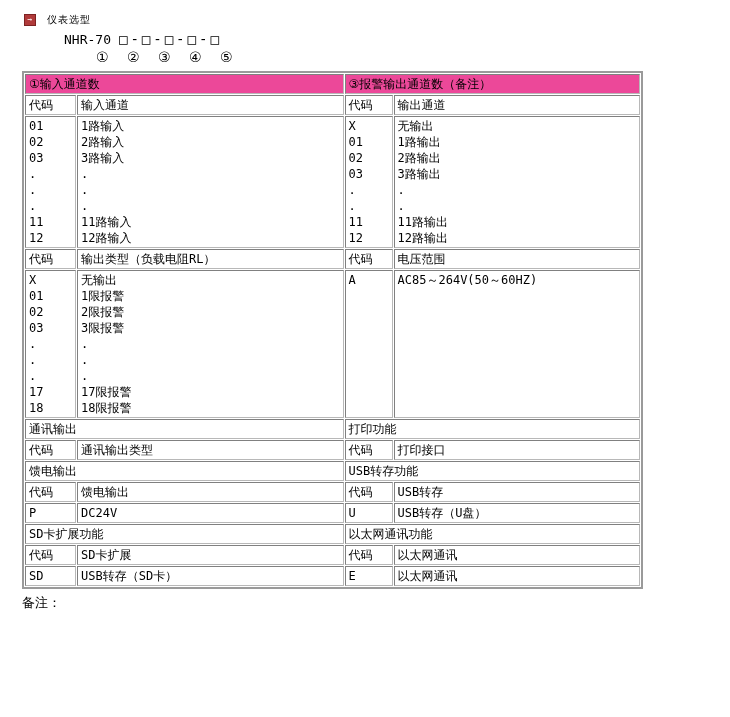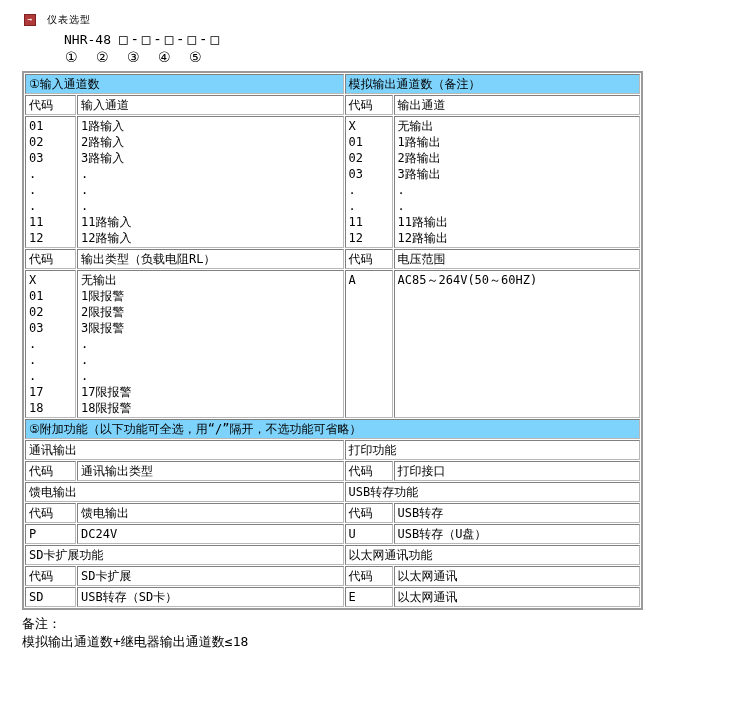--- a/index.html
+++ b/index.html
@@ -14,68 +14,68 @@
   .title-row{margin:13px 0 0 24px;display:flex;align-items:center;}
   .bullet-icon{
     display:inline-block;width:10px;height:10px;
     background:#b03a3a;border:1px solid #7d2222;
     color:#fff;font-size:8px;line-height:10px;text-align:center;
     margin-right:11px;flex:0 0 auto;
   }
   .page-title{font-size:10px;letter-spacing:1px;}
   .model-row{margin:4px 0 0 64px;font-size:13px;white-space:pre;}
   .model-boxes{font-size:14px;letter-spacing:3px;margin-left:8px;}
-  .circles-row{margin:2px 0 0 65px;font-size:14px;white-space:pre;word-spacing:10px;}
+  .circles-row{margin:2px 0 0 96px;font-size:14px;white-space:pre;word-spacing:10px;}
   table.sel{
     margin:6px 0 0 22px;
     border-collapse:separate;border-spacing:1px;
     border:2px solid #9a9a9a;
     background:#fff;
     table-layout:fixed;width:621px;
     font-size:12px;
   }
   table.sel td{
     border:1px solid;border-color:#808080 #b8b8b8 #b8b8b8 #808080;
     padding:1px 2px 1px 3px;
     vertical-align:top;
     line-height:16px;
     overflow:hidden;
     font-size:12px;
   }
-  td.sec{background:#7dd3fc;}
+  td.sec{background:#ec4899;}
   td.ml{white-space:pre-line;line-height:18px;padding-top:2px;}
   col.c1{width:51px;} col.c2{width:266px;} col.c3{width:48px;} col.c4{width:246px;}
   .notes{margin:5px 0 0 22px;font-size:13px;line-height:18px;}
 </style>
 </head>
 <body>
 
 <div class="page">
 
   <div class="title-row">
     <span class="bullet-icon">→</span>
     <span class="page-title">仪表选型</span>
   </div>
 
-  <div class="model-row"><span>NHR-48</span><span class="model-boxes">□-□-□-□-□</span></div>
+  <div class="model-row"><span>NHR-70</span><span class="model-boxes">□-□-□-□-□</span></div>
 
   <div class="circles-row">① ② ③ ④ ⑤</div>
 
   <table class="sel">
     <colgroup>
         <col class="c1">
         <col class="c2">
         <col class="c3">
         <col class="c4">
       </colgroup>
 
     <tbody>
         <tr>
       <td class="sec" colspan="2">①输入通道数</td>
-      <td class="sec" colspan="2">模拟输出通道数（备注）</td>
+      <td class="sec" colspan="2">③报警输出通道数（备注）</td>
     </tr>
     <tr>
       <td>代码</td>
       <td>输入通道</td>
       <td>代码</td>
       <td>输出通道</td>
     </tr>
     <tr>
       <td class="ml">01
 02
@@ -133,23 +133,20 @@
 3限报警
 .
 .
 .
 17限报警
 18限报警</td>
       <td class="ml">A</td>
       <td class="ml">AC85～264V(50～60HZ)</td>
     </tr>
 
-    <tr>
-      <td class="sec" colspan="4">⑤附加功能（以下功能可全选，用“/”隔开，不选功能可省略）</td>
-    </tr>
 
     <tr>
       <td colspan="2">通讯输出</td>
       <td colspan="2">打印功能</td>
     </tr>
     <tr>
       <td>代码</td>
       <td>通讯输出类型</td>
       <td>代码</td>
       <td>打印接口</td>
@@ -186,16 +183,15 @@
       <td class="ml">SD</td>
       <td class="ml">USB转存（SD卡）</td>
       <td class="ml">E</td>
       <td class="ml">以太网通讯</td>
     </tr>
   </tbody>
     </table>
 
   <div class="notes">
     <div>备注：</div>
-    <div>模拟输出通道数+继电器输出通道数≤18</div>
   </div>
 
 </div>
 
 </body></html>

